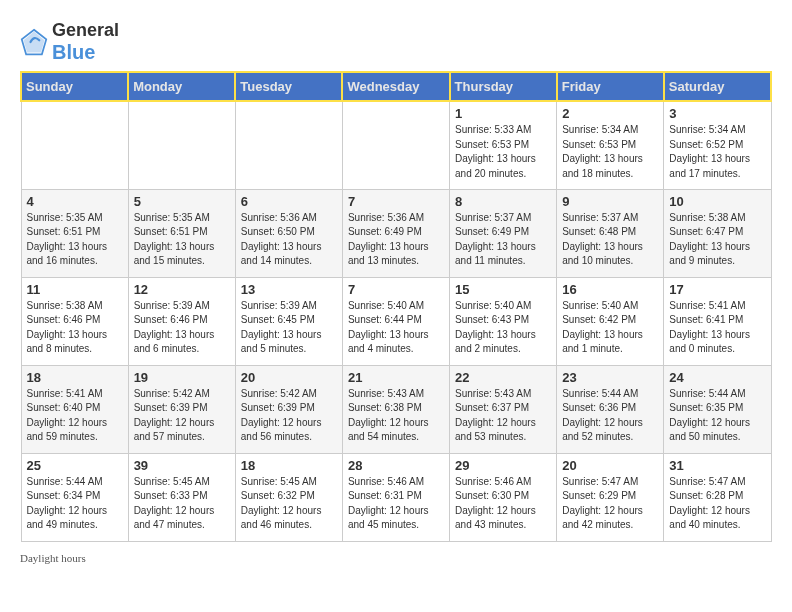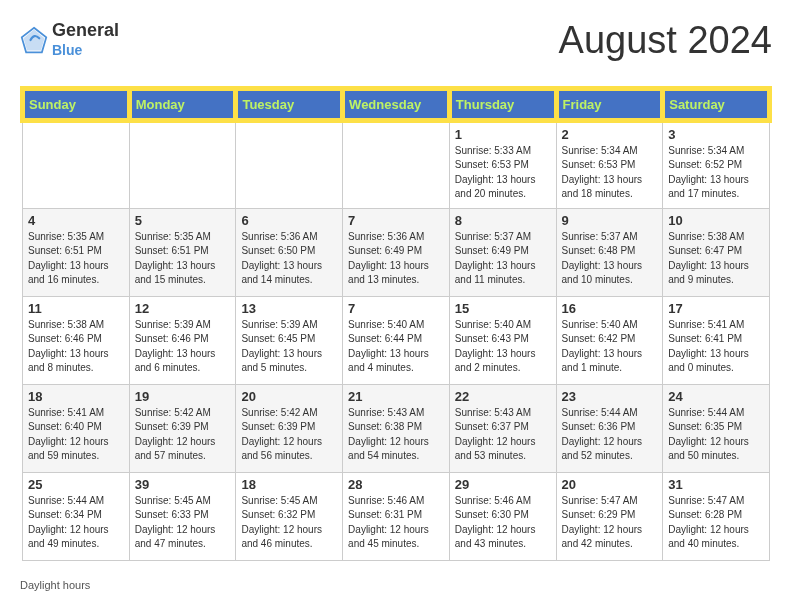--- a/index.html
+++ b/index.html
@@ -7,34 +7,34 @@
       font-family: Arial, sans-serif;
       background: #fff;
       width: 792px;
       min-height: 612px;
       padding: 20px;
     }
     .header-area {
       display: flex;
       justify-content: space-between;
       align-items: flex-start;
-      margin-bottom: 24px;
+      margin-bottom: 7px;
     }
     .logo {
       display: flex;
       align-items: center;
       gap: 4px;
     }
     .logo-text-general {
       font-size: 18px;
       font-weight: bold;
       color: #333;
     }
     .logo-text-blue {
-      font-size: 14px;
+      font-size: 20px;
       font-weight: bold;
       color: #4a90d9;
     }
     .logo-icon {
       width: 28px;
       height: 28px;
     }
     .title-area {
       text-align: right;
     }
@@ -50,26 +50,26 @@
     }
     .calendar {
       width: 100%;
       border-collapse: collapse;
       table-layout: fixed;
     }
     .calendar thead tr {
       background-color: #4472c4;
     }
     .calendar thead th {
-      color: #bef264;
+      color: #e5e5e5;
       font-size: 13px;
       font-weight: bold;
       padding: 6px 4px;
       text-align: left;
-      border: 5px solid #fde047;
+      border: 2px solid #fde047;
     }
     .calendar tbody tr {
       vertical-align: top;
     }
     .calendar tbody td {
       border: 1px solid #ccc;
       padding: 4px 5px;
       font-size: 10.5px;
       color: #222;
       height: 88px;
@@ -87,44 +87,44 @@
     }
     .day-info {
       font-size: 10px;
       color: #333;
       line-height: 1.45;
     }
     .empty-cell {
       background: #fff !important;
     }
     .footer {
-      margin-top: 18px;
+      margin-top: 10px;
       font-size: 11px;
       color: #555;
       display: flex;
       gap: 30px;
+      font-family: Liberation Serif, serif;
     }
   </style>
 </head>
 <body>
 
 <div class="header-area">
   <div class="logo">
     <svg class="logo-icon" viewBox="0 0 32 32" xmlns="http://www.w3.org/2000/svg">
       <polygon points="16,4 28,14 24,28 8,28 4,14" fill="#4a90d9" opacity="0.3"></polygon>
       <polygon points="16,2 30,13 25,30 7,30 2,13" fill="none" stroke="#4a90d9" stroke-width="2"></polygon>
       <path d="M12 16 Q16 8 22 14" stroke="#4a90d9" stroke-width="2.5" fill="none" stroke-linecap="round"></path>
     </svg>
     <div>
       <span class="logo-text-general">General</span><br>
       <span class="logo-text-blue">Blue</span>
     </div>
   </div>
   <div class="title-area">
-    <div class="month-year">August 2024</div>
   </div>
 </div>
 
 <table class="calendar">
   <thead>
     <tr>
     <th>Sunday</th>
         <th>Monday</th>
         <th>Tuesday</th>
         <th>Wednesday</th>

